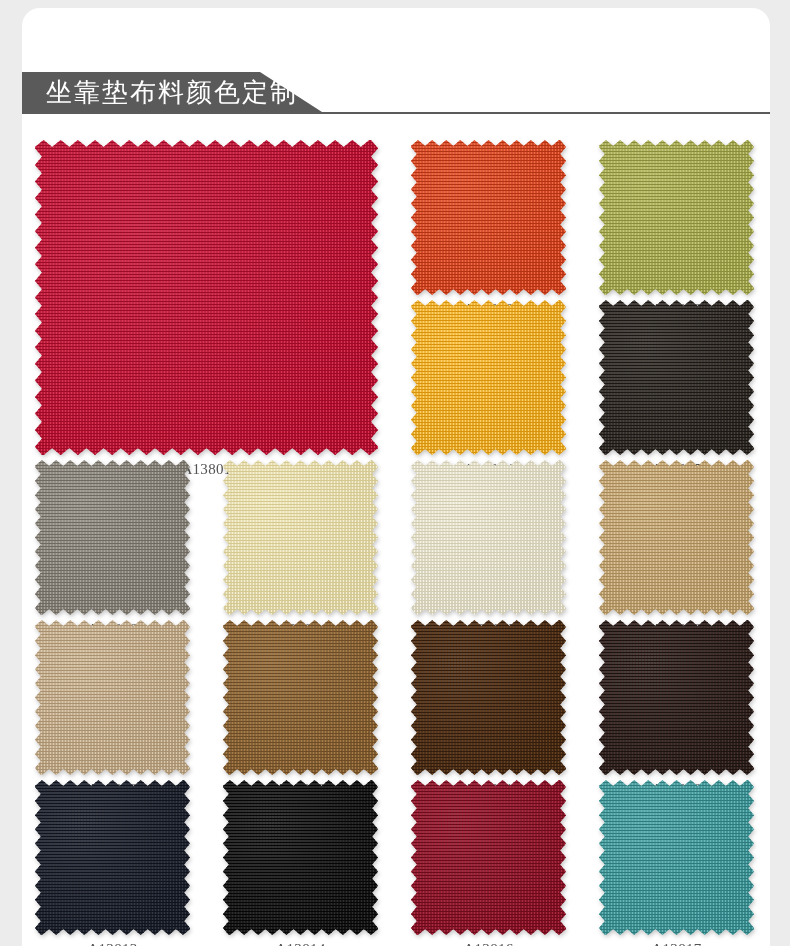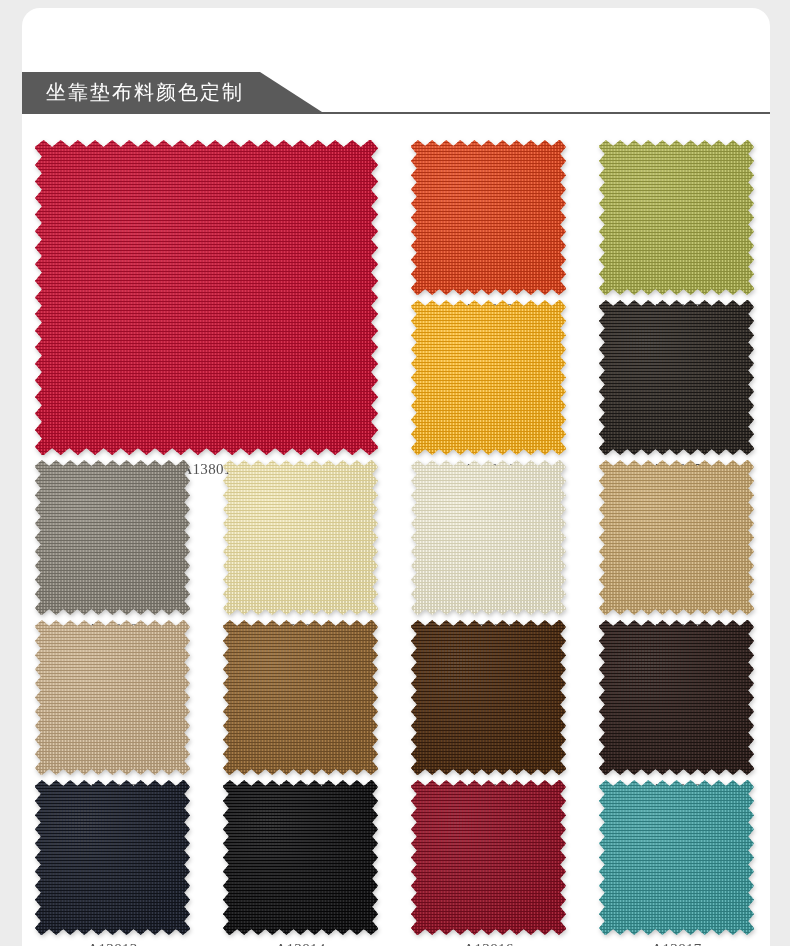--- a/index.html
+++ b/index.html
@@ -48,21 +48,21 @@
     background: #5a5a5a;
     clip-path: polygon(0 0, 238px 0, 300px 40px, 300px 42px, 0 42px);
   }
   .banner-title {
     position: absolute;
     left: 24px;
     top: 0;
     height: 40px;
     line-height: 40px;
     color: #ffffff;
-    font-size: 20px;
+    font-size: 26px;
     letter-spacing: 2px;
     font-family: "DejaVu Sans", "Liberation Sans", sans-serif;
     white-space: nowrap;
     z-index: 3;
   }
   .banner-rule {
     position: absolute;
     left: 296px;
     top: 40px;
     width: 452px;

